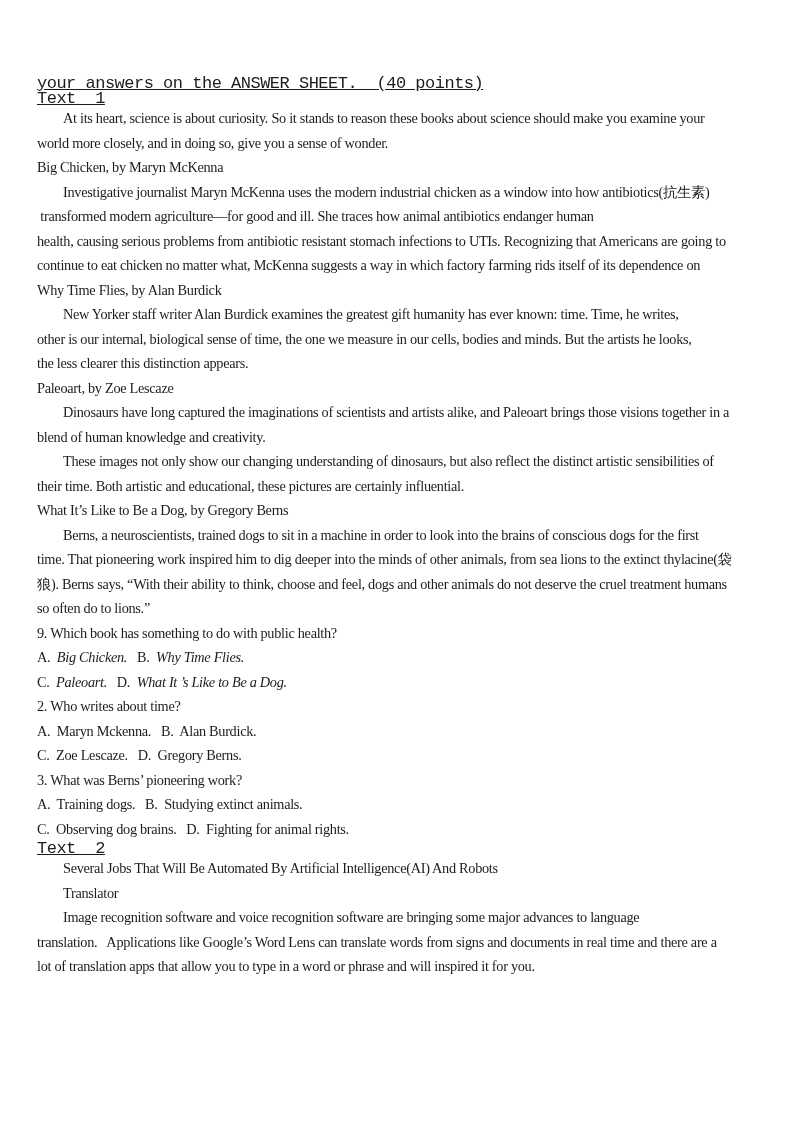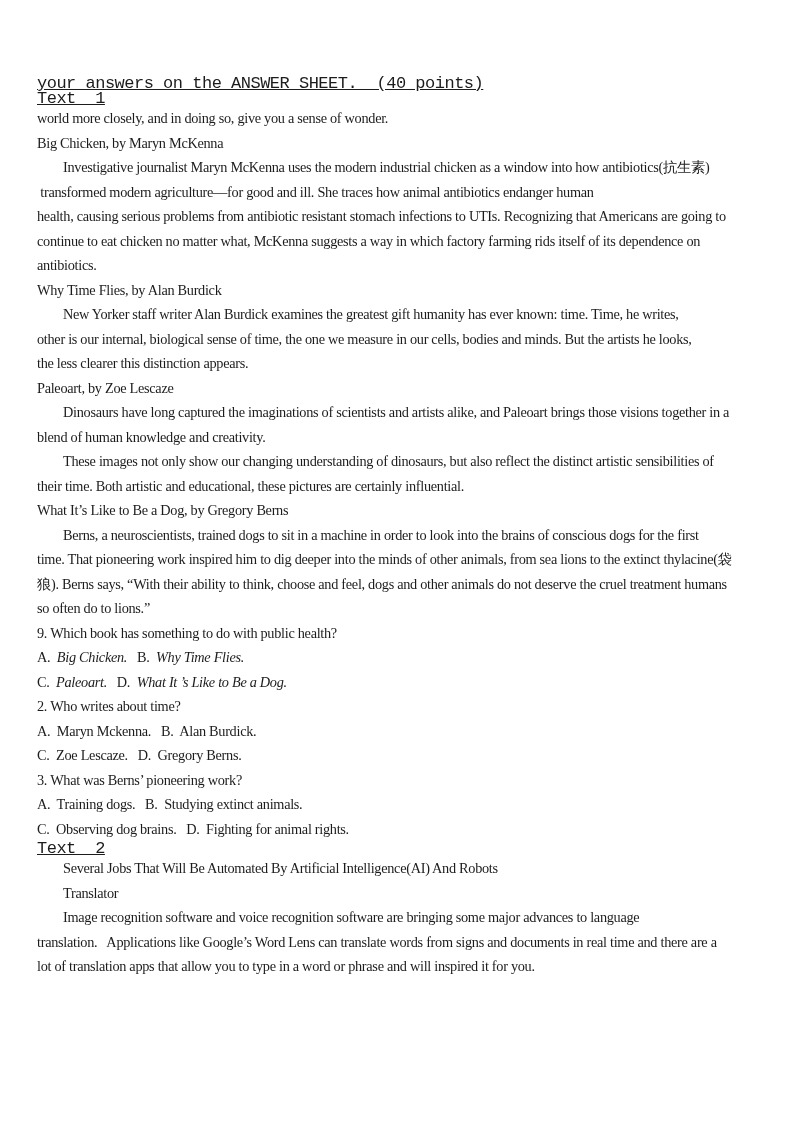--- a/index.html
+++ b/index.html
@@ -48,27 +48,27 @@
   .it {
     font-style: italic;
   }
 </style>
 </head>
 <body>
 
 <div class="page">
     <div class="line mono">your answers on the ANSWER SHEET.  (40 points)</div>
     <div class="line mono-center">Text  1</div>
+    <div class="line body-indent">At its heart, science is about curiosity. So it stands to reason these books about science should make you examine your</div>
     <div class="line body">world more closely, and in doing so, give you a sense of wonder.</div>
     <div class="line body">Big Chicken, by Maryn McKenna</div>
     <div class="line body-indent">Investigative journalist Maryn McKenna uses the modern industrial chicken as a window into how antibiotics(抗生素)</div>
     <div class="line body"> transformed modern agriculture—for good and ill. She traces how animal antibiotics endanger human</div>
     <div class="line body">health, causing serious problems from antibiotic resistant stomach infections to UTIs. Recognizing that Americans are going to</div>
     <div class="line body">continue to eat chicken no matter what, McKenna suggests a way in which factory farming rids itself of its dependence on</div>
-    <div class="line body">antibiotics.</div>
     <div class="line body">Why Time Flies, by Alan Burdick</div>
     <div class="line body-indent">New Yorker staff writer Alan Burdick examines the greatest gift humanity has ever known: time. Time, he writes,</div>
     <div class="line body">other is our internal, biological sense of time, the one we measure in our cells, bodies and minds. But the artists he looks,</div>
     <div class="line body">the less clearer this distinction appears.</div>
     <div class="line body">Paleoart, by Zoe Lescaze</div>
     <div class="line body-indent">Dinosaurs have long captured the imaginations of scientists and artists alike, and Paleoart brings those visions together in a</div>
     <div class="line body">blend of human knowledge and creativity.</div>
     <div class="line body-indent">These images not only show our changing understanding of dinosaurs, but also reflect the distinct artistic sensibilities of</div>
     <div class="line body">their time. Both artistic and educational, these pictures are certainly influential.</div>
     <div class="line body">What It’s Like to Be a Dog, by Gregory Berns</div>

